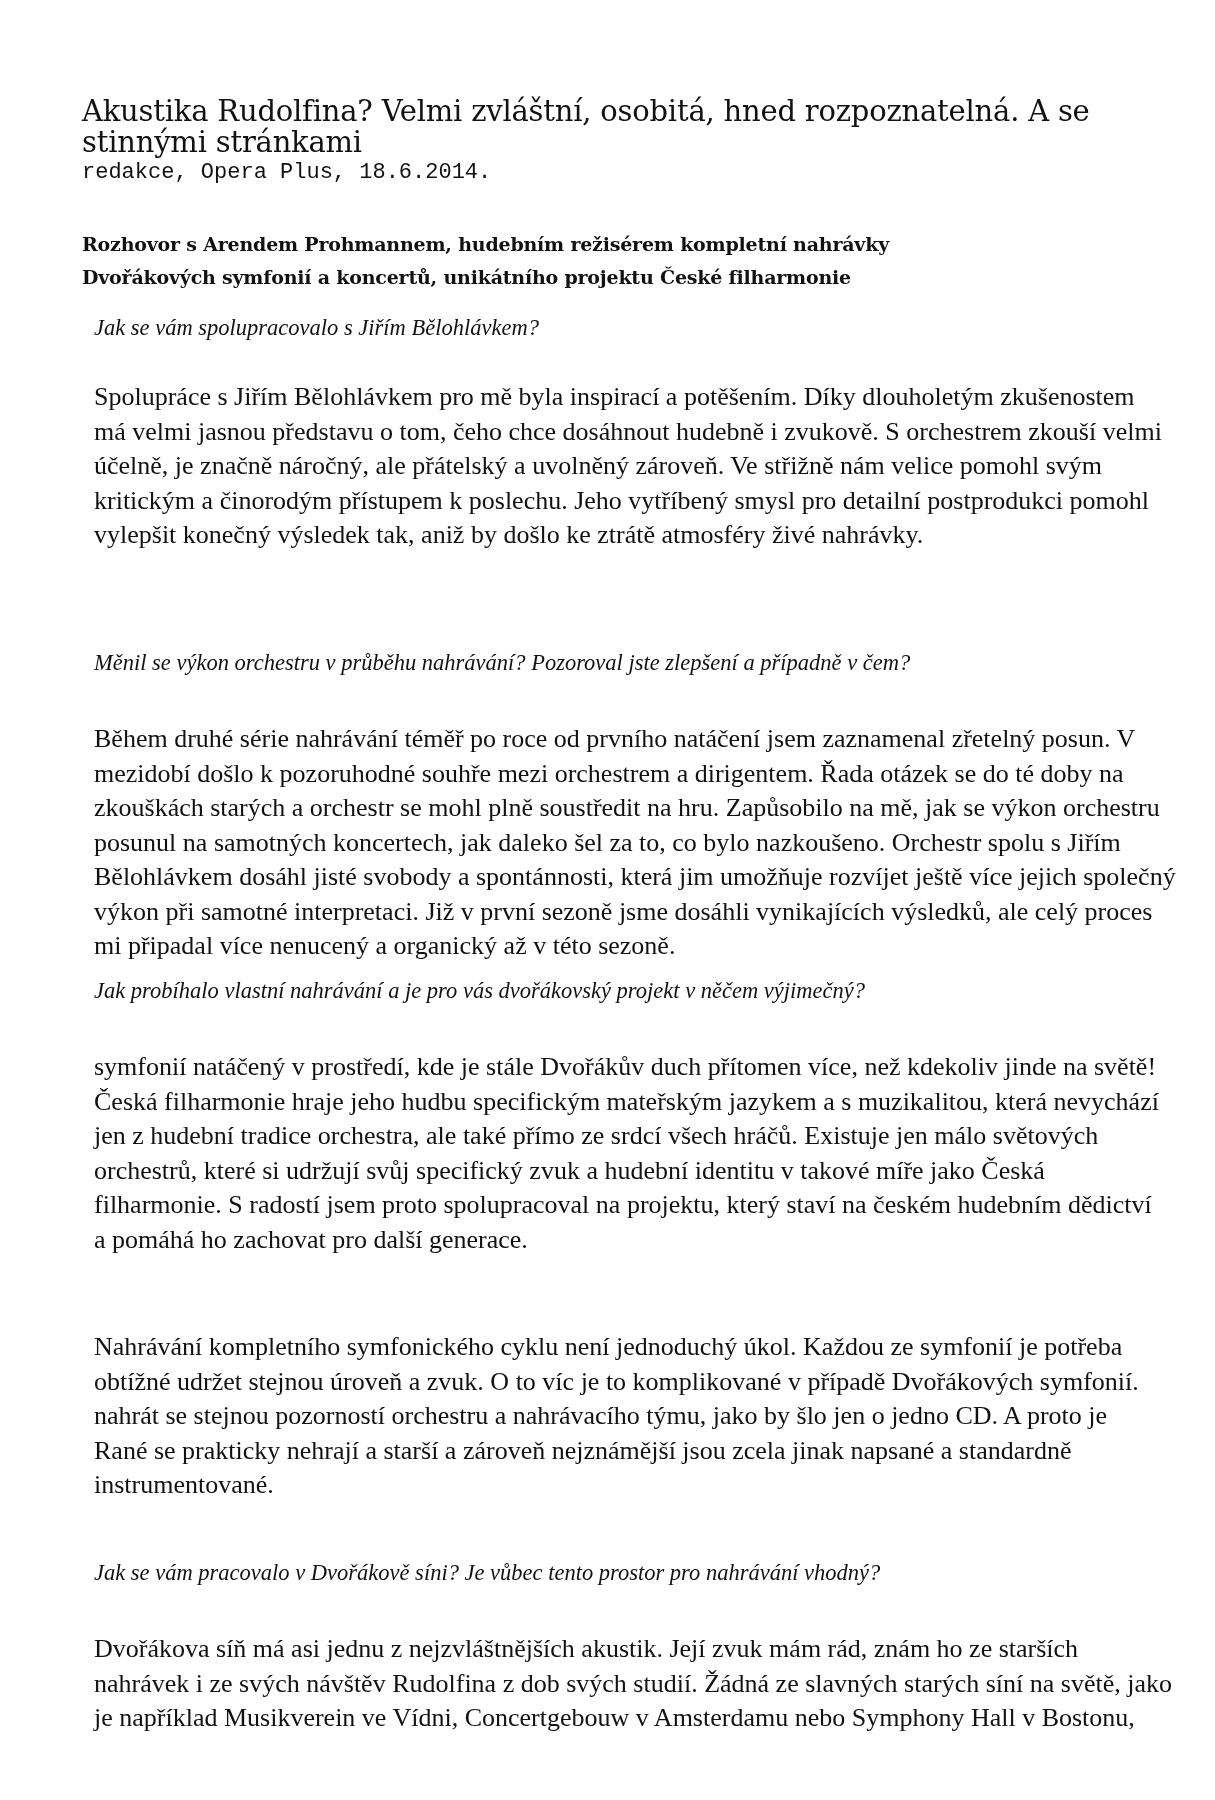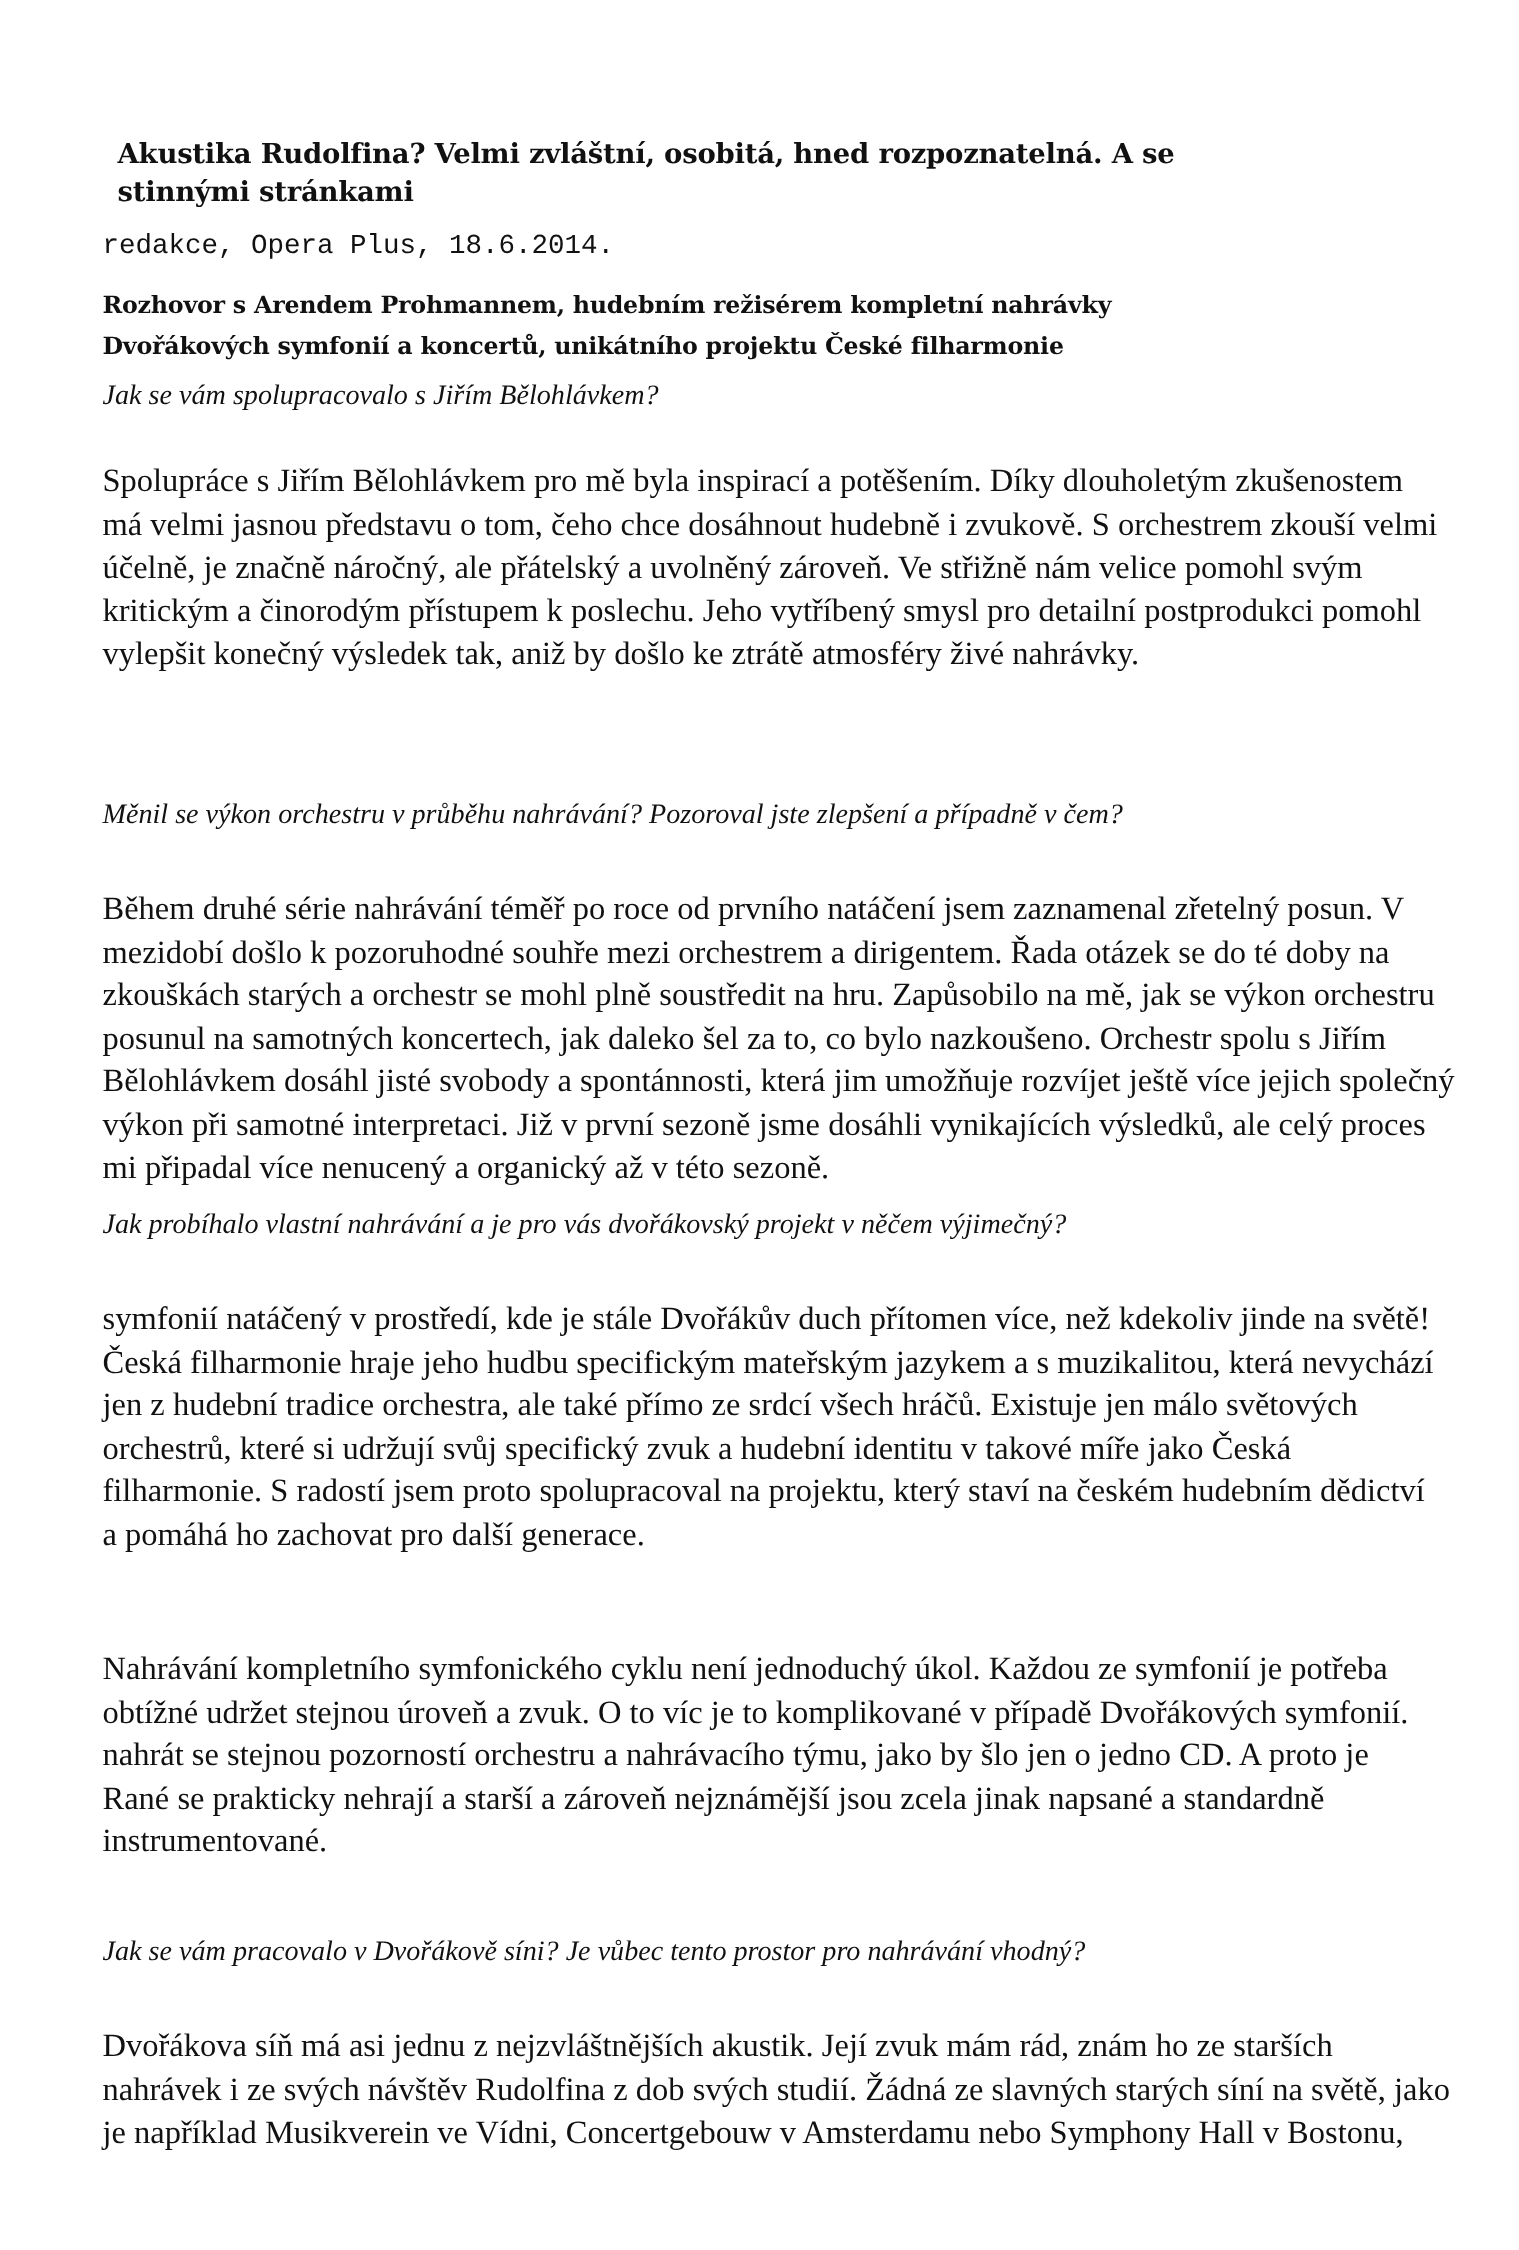--- a/index.html
+++ b/index.html
@@ -16,24 +16,24 @@
       font-family: "DejaVu Serif", "Liberation Serif", serif;
     }
     .page {
       position: absolute;
       left: 82px;
       top: 96px;
       width: 1060px;
     }
     .title {
       font-family: "DejaVu Serif", serif;
-      font-weight: bold;
-      font-size: 22px;
+      font-weight: normal;
+      font-size: 29px;
       line-height: 31px;
-      margin: 12px;
+      margin: 0;
       letter-spacing: -0.2px;
     }
     .byline {
       font-family: Liberation Mono, monospace;
       font-size: 22px;
       line-height: 30px;
       margin: 0;
     }
     .lead {
       font-family: "DejaVu Serif", serif;
@@ -42,21 +42,21 @@
       line-height: 33px;
       margin: 0;
       position: absolute;
       left: 0;
       top: 132px;
       letter-spacing: -0.2px;
     }
     .block {
       position: absolute;
       left: 0;
-      margin: 0;
+      margin: 12px;
     }
     .q {
       font-family: "Liberation Serif", serif;
       font-style: italic;
       font-size: 22.5px;
       line-height: 34px;
     }
     .p {
       font-family: "Liberation Serif", serif;
       font-size: 26px;

